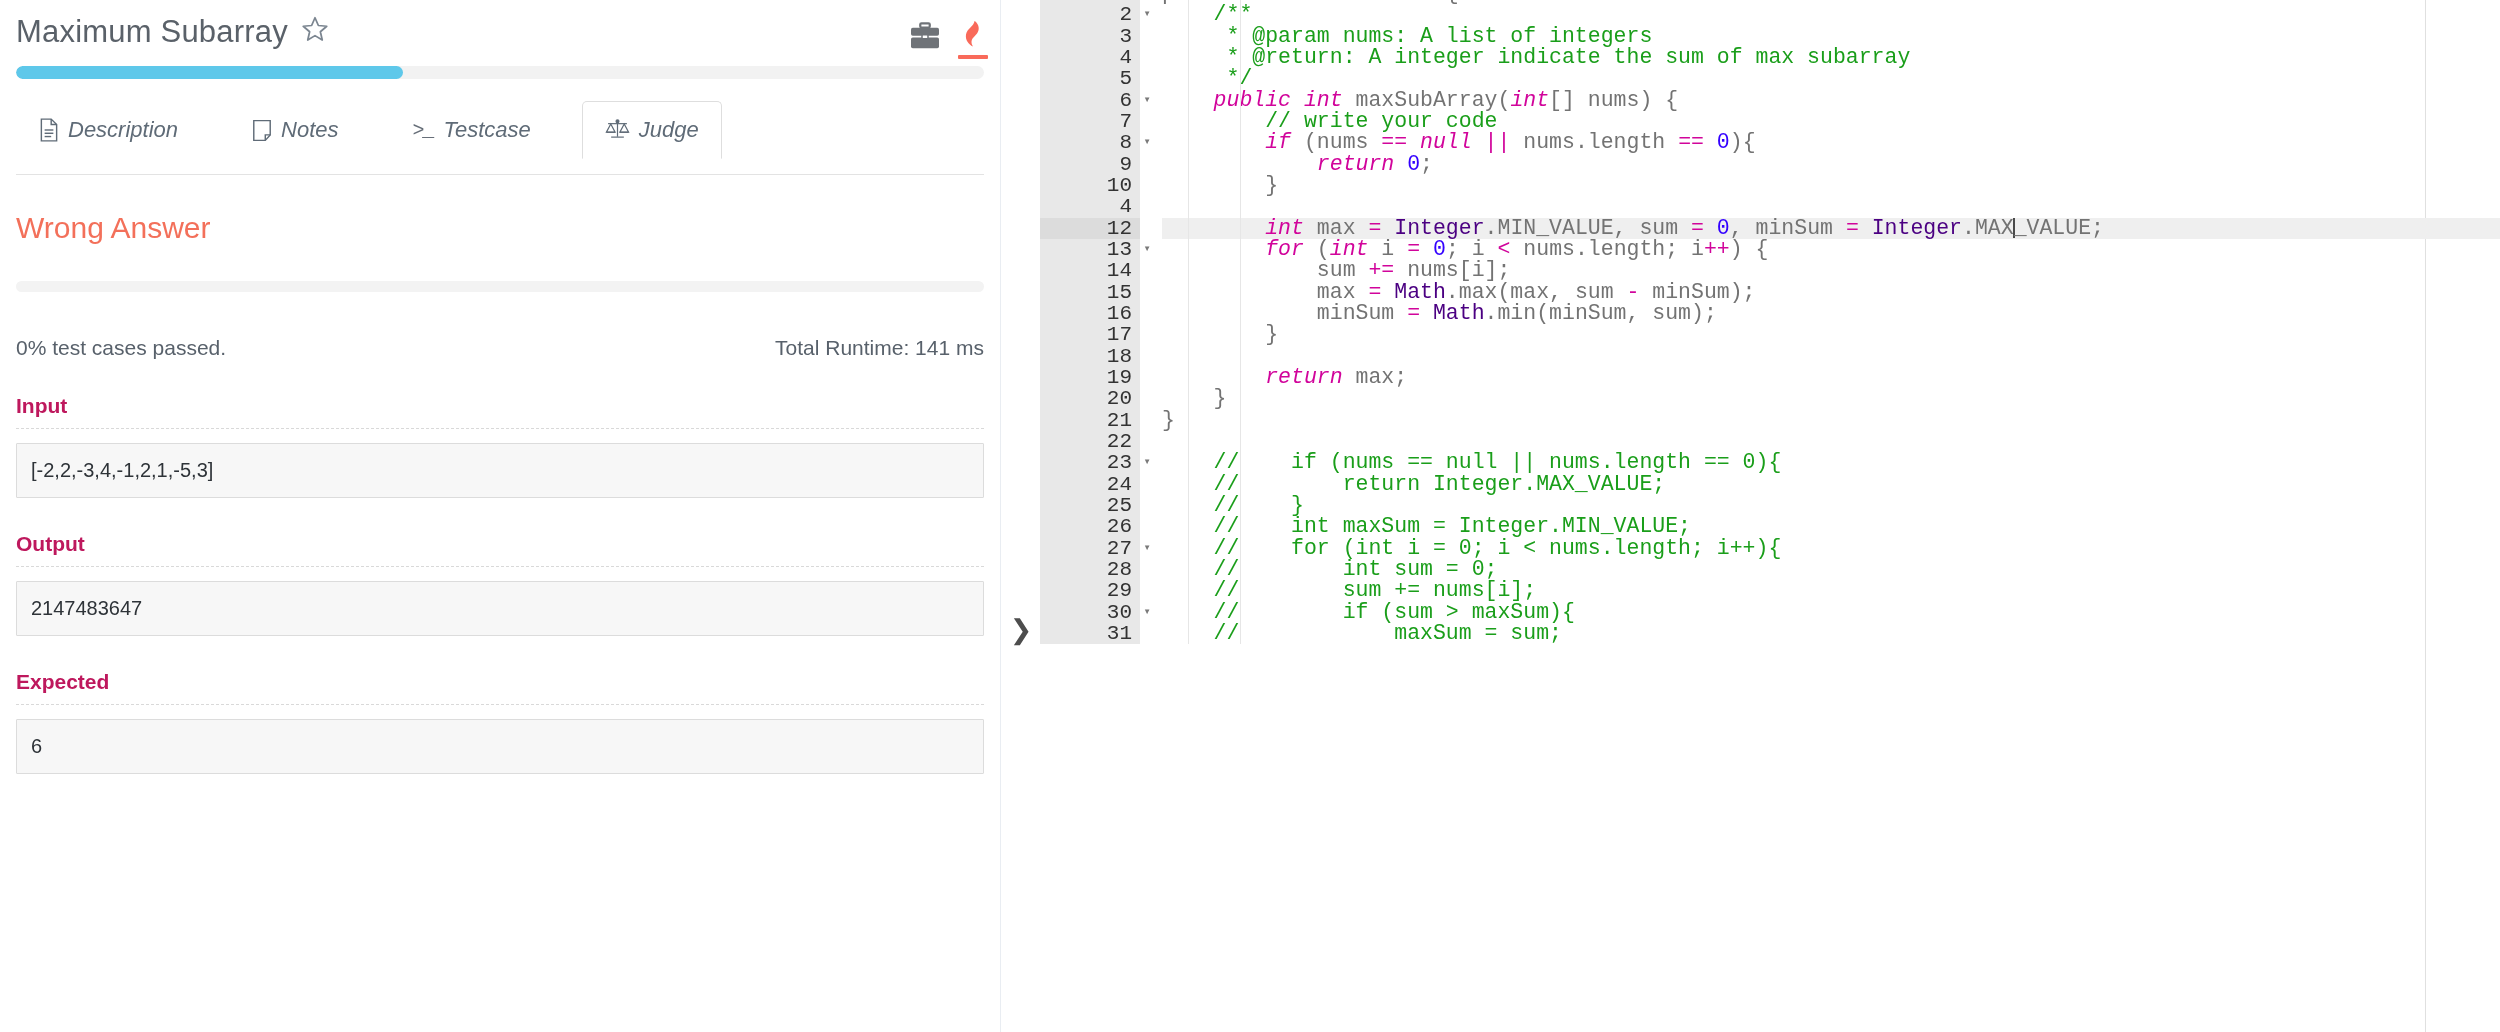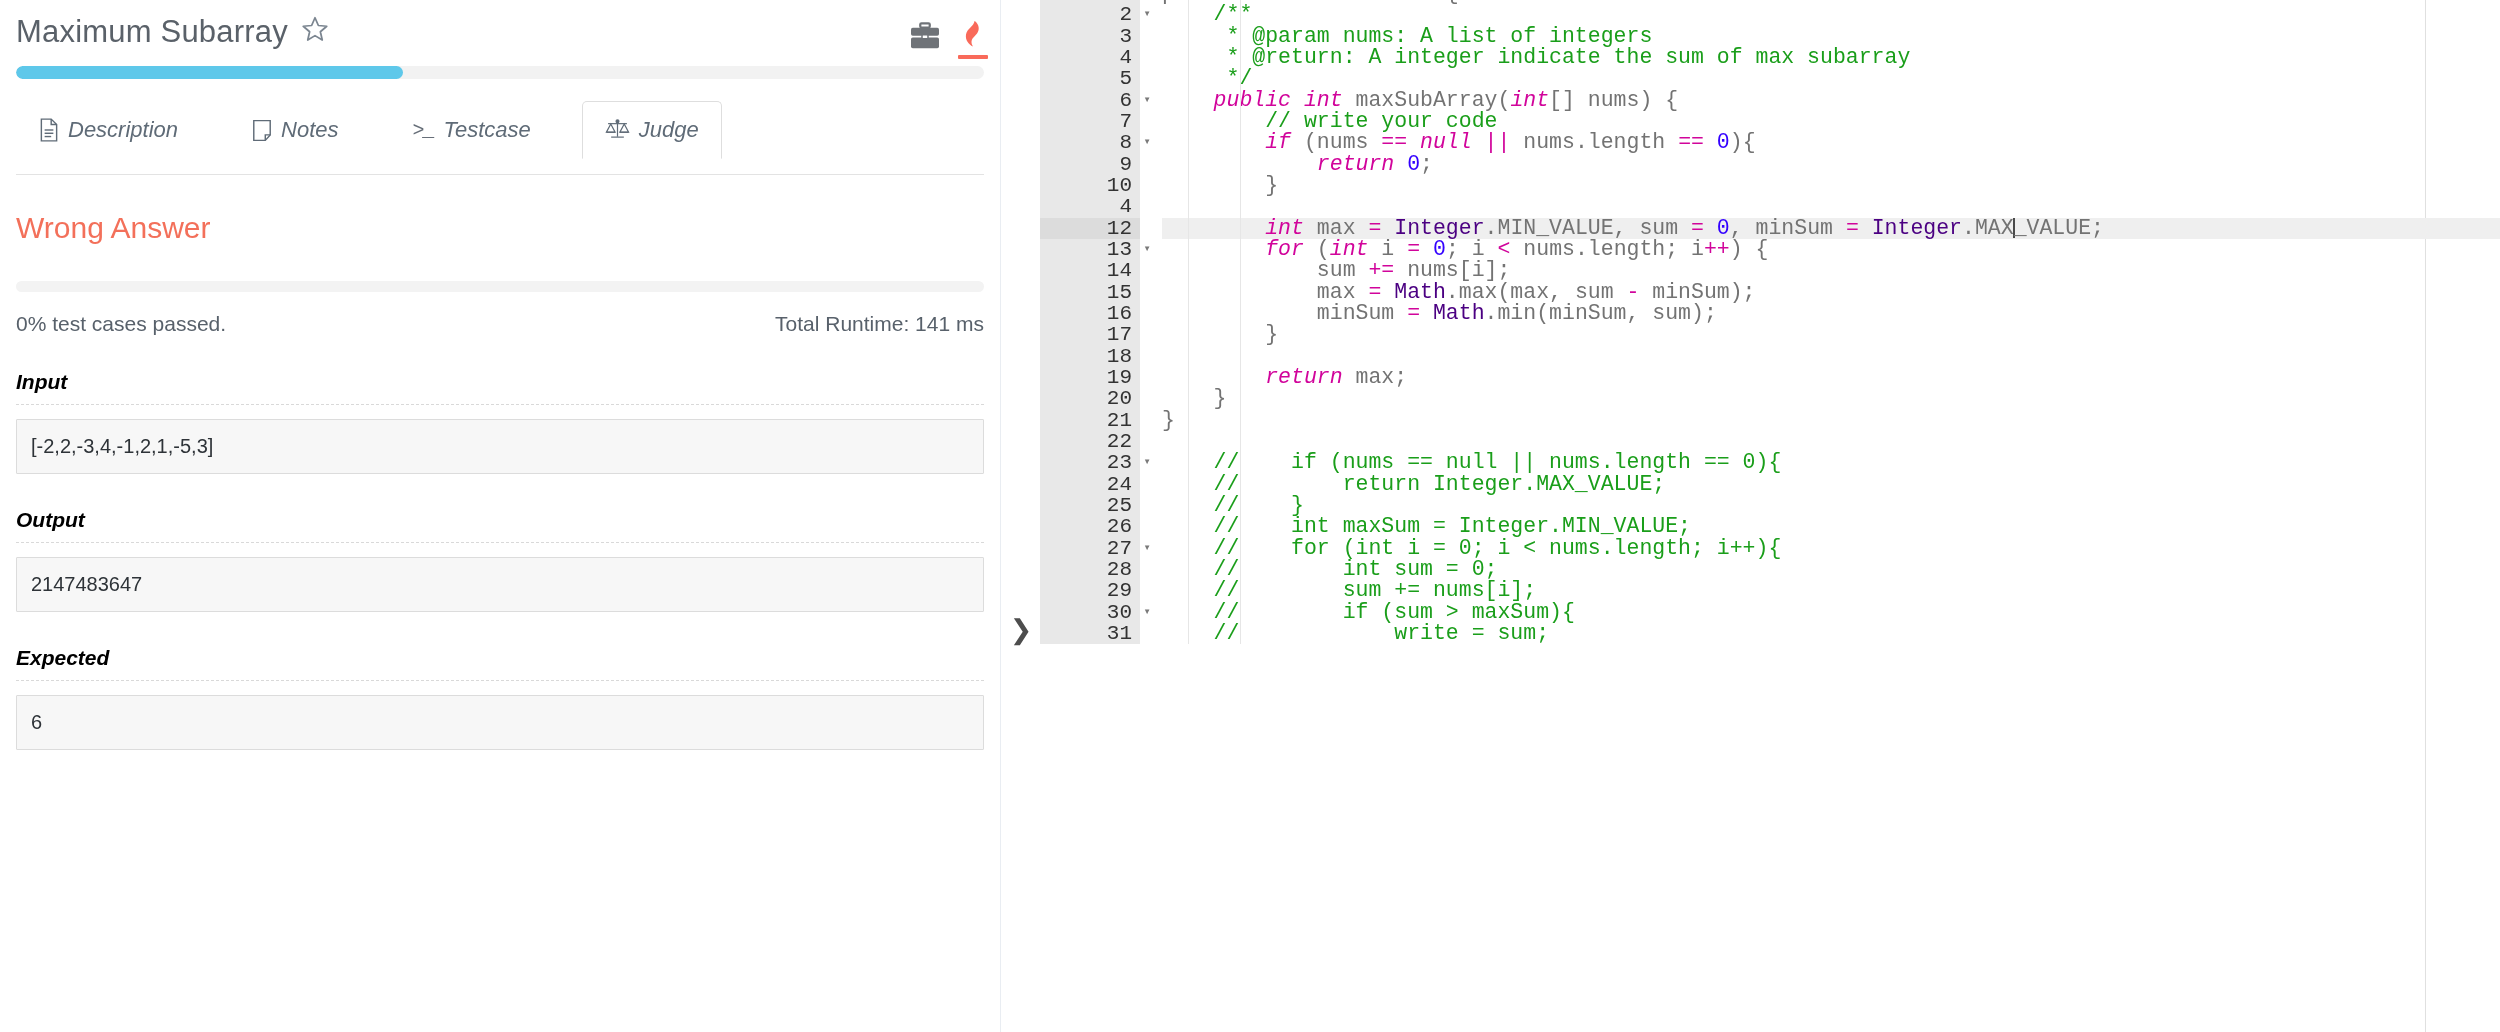--- a/index.html
+++ b/index.html
@@ -108,31 +108,30 @@
   }
   .thin-track {
     height: 11px;
     background: #f3f3f3;
     border-radius: 6px;
     margin-top: 36px;
   }
   .stat-row {
     display: flex; justify-content: space-between;
     font-size: 21px; color: #58616b;
-    margin-top: 20px;
+    margin-top: 44px;
   }
 
   .section-label {
     font-size: 21px;
     font-weight: bold;
-    color: #000000;
+    color: #be185d;
     margin-top: 34px;
     padding-bottom: 10px;
     border-bottom: 1px dashed #d9d9d9;
-    font-style: italic;
   }
   .value-box {
     margin-top: 14px;
     background: #f7f7f7;
     border: 1px solid #dcdcdc;
     border-radius: 1px;
     height: 55px;
     display: flex; align-items: center;
     padding: 0 14px;
     font-size: 20px;
@@ -482,18 +481,18 @@
           <div class="code"><span class="cm">    //        sum += nums[i];</span><span class="indent-guide" style="left: 26px;"></span><span class="indent-guide" style="left: 78px;"></span></div>
         </div>
         <div class="row">
           <div class="gutter">30<span class="fold">▾</span></div>
           <div class="gutter-pad"></div>
           <div class="code"><span class="cm">    //        if (sum &gt; maxSum){</span><span class="indent-guide" style="left: 26px;"></span><span class="indent-guide" style="left: 78px;"></span></div>
         </div>
         <div class="row">
           <div class="gutter">31</div>
           <div class="gutter-pad"></div>
-          <div class="code"><span class="cm">    //            write = sum;</span><span class="indent-guide" style="left: 26px;"></span><span class="indent-guide" style="left: 78px;"></span></div>
+          <div class="code"><span class="cm">    //            maxSum = sum;</span><span class="indent-guide" style="left: 26px;"></span><span class="indent-guide" style="left: 78px;"></span></div>
         </div>
       </div>
   </div>
 
 </div>
 
 </body></html>

